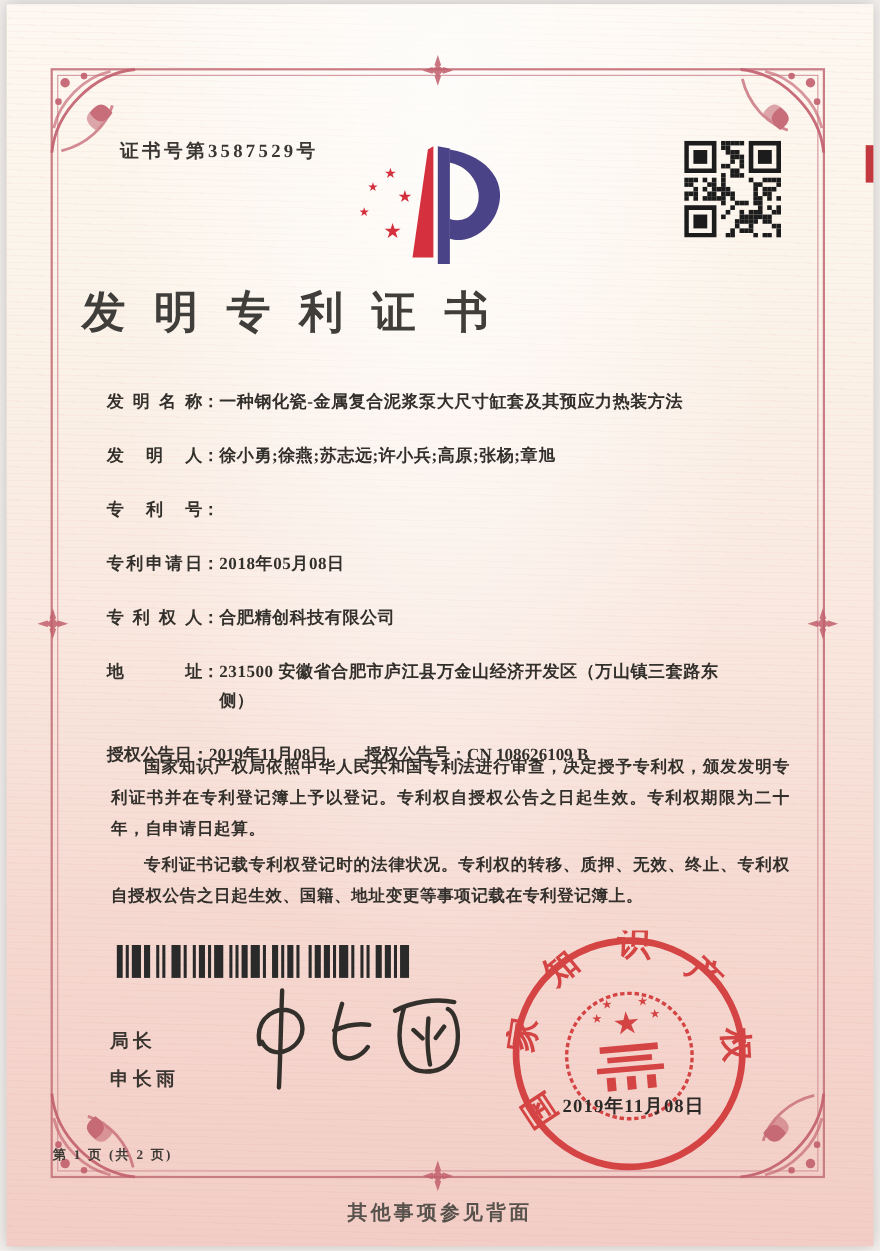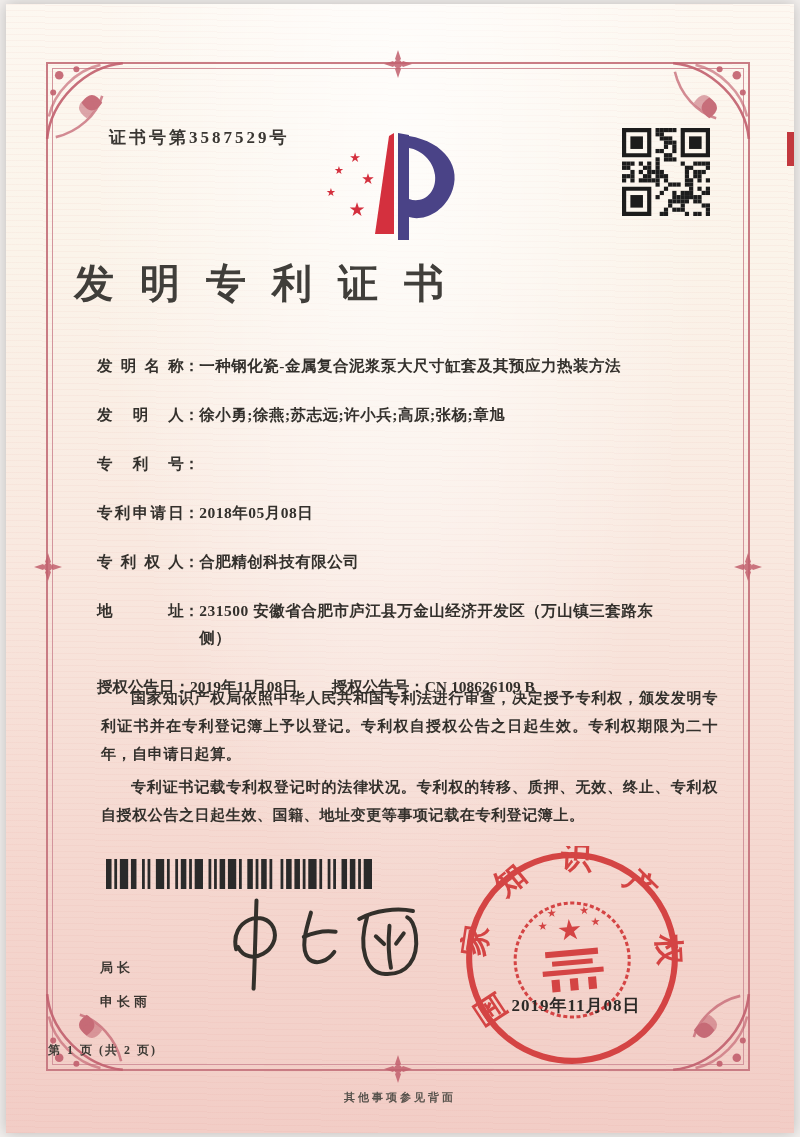--- a/index.html
+++ b/index.html
@@ -56,27 +56,27 @@
   .fvalue.addr{max-width:462px;}
   .grant-row{display:flex;line-height:27px;}
   .grant-pair{white-space:nowrap;}
   .grant-pair.second{margin-left:34px;}
   
   .paras{position:absolute;left:34px;right:30px;top:620px;font-size:15px;font-weight:600;line-height:28px;color:#33302c;letter-spacing:.6px;text-align:justify;margin-left:19px;}
   .paras p{margin:0 0 5px 0;text-indent:2em;}
   
   .barcode{position:absolute;left:58px;top:795px;width:266px;height:30px;}
   .barcode svg{width:100%;height:100%;fill:#2a2a2a;}
-  .director{position:absolute;left:52px;top:887px;font-size:13px;font-weight:700;letter-spacing:4px;line-height:34px;color:#3a3530;font-family:Liberation Serif, serif;}
+  .director{position:absolute;left:52px;top:866px;font-size:17px;font-weight:700;letter-spacing:4px;line-height:34px;color:#3a3530;font-family:Liberation Serif, serif;}
   .signature{position:absolute;left:160px;top:818px;width:240px;height:120px;transform:rotate(-2deg);}
   .signature path{stroke:#33302b;stroke-width:4;fill:none;stroke-linecap:round;stroke-linejoin:round;}
   .seal{position:absolute;left:412px;top:782px;width:224px;height:224px;opacity:.93;}
   .seal-date{position:absolute;left:428px;top:930px;width:200px;text-align:center;font-size:17px;font-weight:700;letter-spacing:1px;color:#2c2a27;}
   .page-info{position:absolute;left:0;right:0;top:978px;text-align:left;font-size:12px;font-weight:600;letter-spacing:2px;color:#3d3a35;}
-  .back-note{position:absolute;left:0;right:0;top:1086px;text-align:center;font-size:11px;font-weight:600;letter-spacing:3px;color:#57524c;}
+  .back-note{position:absolute;left:0;right:0;top:1086px;text-align:center;font-size:18px;font-weight:600;letter-spacing:3px;color:#57524c;}
   .edge-mark{position:absolute;right:0;top:128px;width:7px;height:34px;background:#c2383e;}
 </style>
 </head>
 <body>
 
 <svg width="0" height="0" style="position:absolute">
   <defs>
     <symbol id="orn" viewBox="0 0 100 100">
       <g fill="none" stroke="#c2606e" stroke-width="3">
         <path d="M6,94 C10,50 50,10 94,6"></path>

